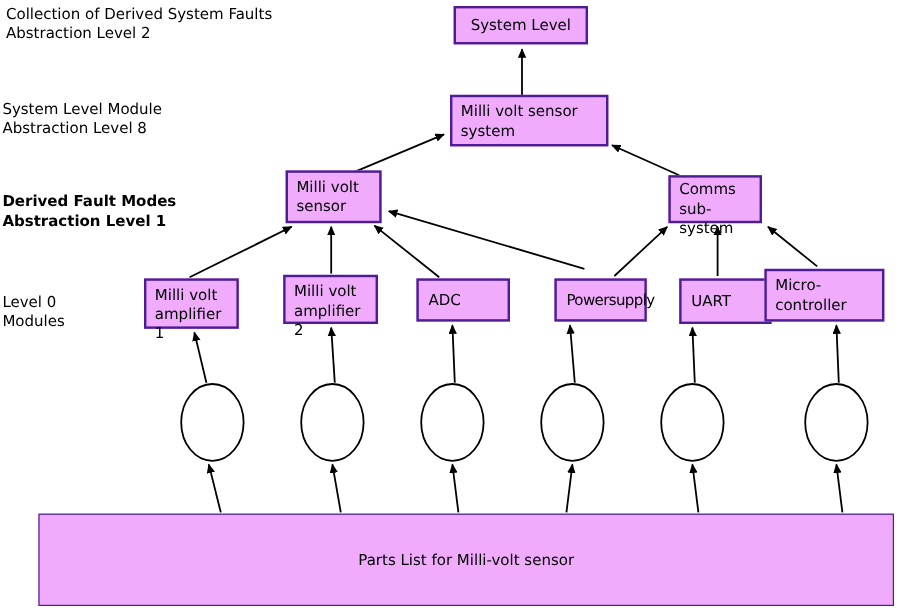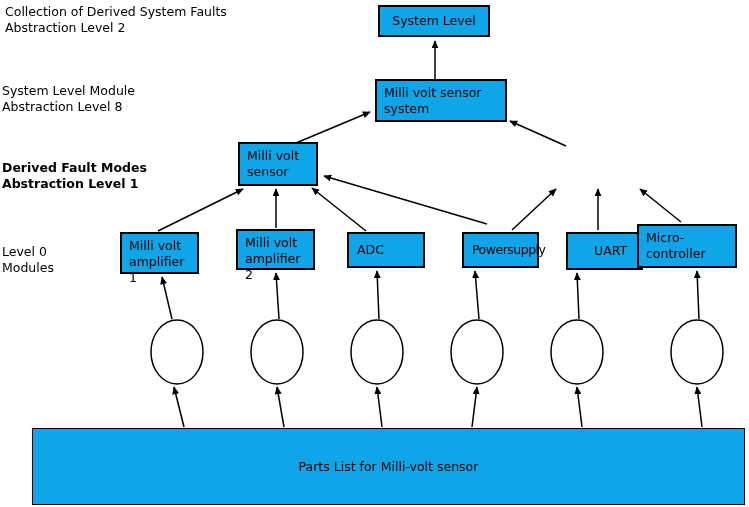--- a/index.html
+++ b/index.html
@@ -4,21 +4,21 @@
 <style>
   html,body { margin:0; padding:0; background:#ffffff; }
   .canvas {
     position:relative; width:749px; height:507px; background:#ffffff;
     font-family:"DejaVu Sans","Liberation Sans",sans-serif;
     font-size:12.5px; color:#000; overflow:hidden;
   }
   .arrows { position:absolute; left:0; top:0; width:749px; height:507px; pointer-events:none; }
   .label { position:absolute; white-space:pre-line; line-height:16px; }
   .box {
-    position:absolute; box-sizing:border-box; border:2px solid #000000; background:#0ea5e9;
+    position:absolute; box-sizing:border-box; border:2px solid #4c1d95; background:#f0abfc;
     white-space:pre-line; line-height:16px; padding:4px 7px;
   }
   .box.center { display:flex; align-items:center; justify-content:center; padding:0; text-align:center; }
   .box.vcenter { display:flex; align-items:center; padding:0 0 0 8px; }
   .tight { letter-spacing:-0.5px; padding-left:3px; }
 </style>
 </head>
 <body>
 
 <div class="canvas">
@@ -74,26 +74,28 @@
 Modules</div>
 
   <div class="box center" style="left:378px; top:5px; width:112px; height:32px;">System Level</div>
 
   <div class="box" style="left:375px; top:79px; width:132px; height:43px;">Milli volt sensor
 system</div>
 
   <div class="box" style="left:238px; top:142px; width:80px; height:44px;">Milli volt
 sensor</div>
 
+  <div class="box" style="left:557px; top:146px; width:78px; height:40px; padding-top:2px;">Comms
+sub-system</div>
 
   <div class="box" style="left:120px; top:232px; width:79px; height:42px;">Milli volt
 amplifier 1</div>
   <div class="box" style="left:236px; top:229px; width:79px; height:41px;">Milli volt
 amplifier 2</div>
   <div class="box vcenter" style="left:347px; top:232px; width:78px; height:36px;">ADC</div>
   <div class="box vcenter tight" style="left:462px; top:232px; width:77px; height:36px;">Powersupply</div>
-  <div class="box vcenter" style="left:566px; top:232px; width:77px; height:38px; padding-left:26px;text-align:right;">UART</div>
+  <div class="box vcenter" style="left:566px; top:232px; width:77px; height:38px; padding-left:8px;text-align:right;">UART</div>
   <div class="box" style="left:637px; top:224px; width:100px; height:44px;">Micro-
 controller</div>
 
   <div class="box center" style="left:32px; top:428px; width:713px; height:77px; border-width:1.5px;text-align:center;">Parts List for Milli-volt sensor</div>
 
 </div>
 
 </body></html>

